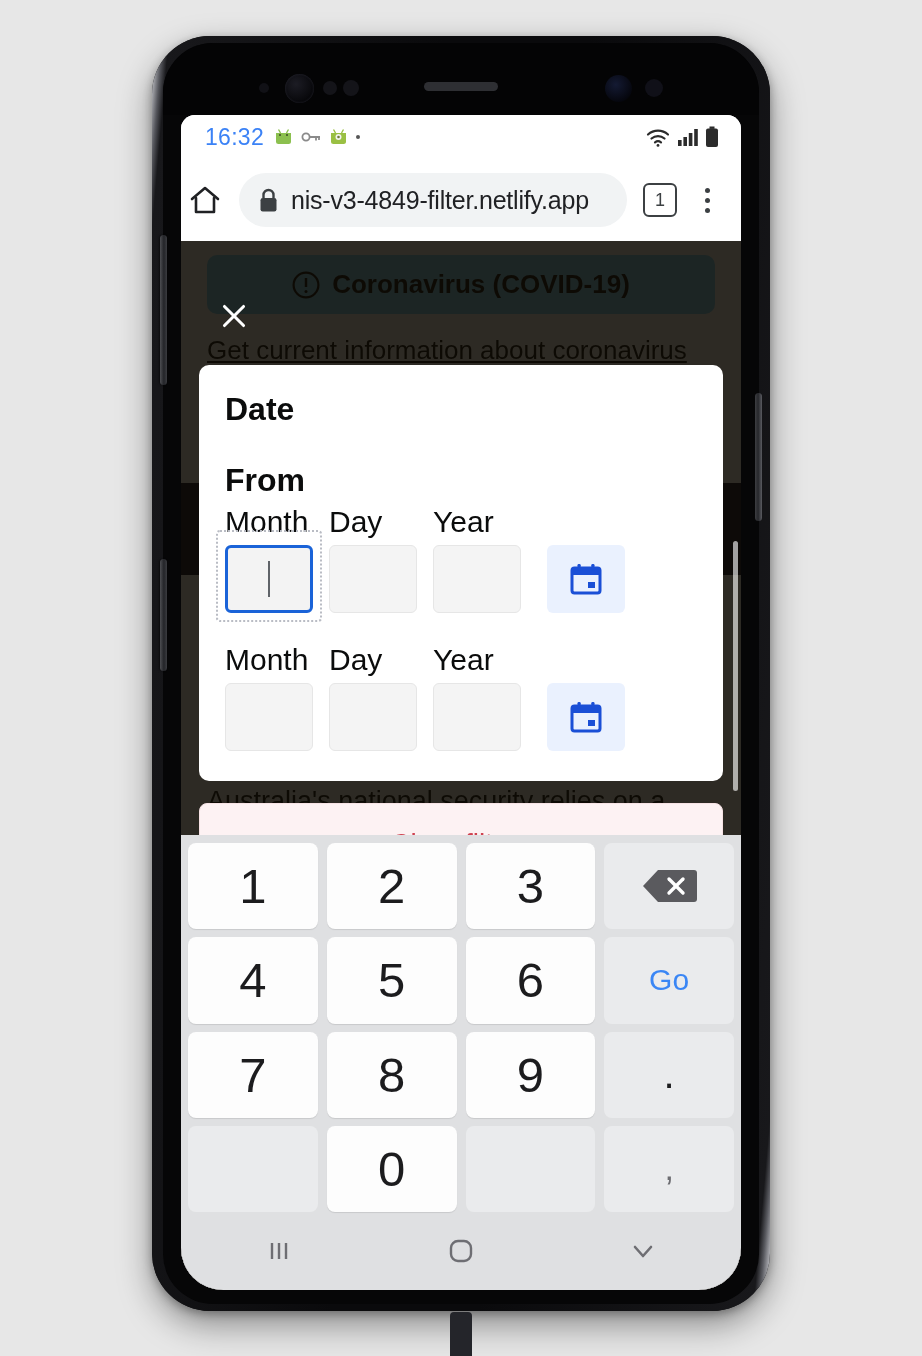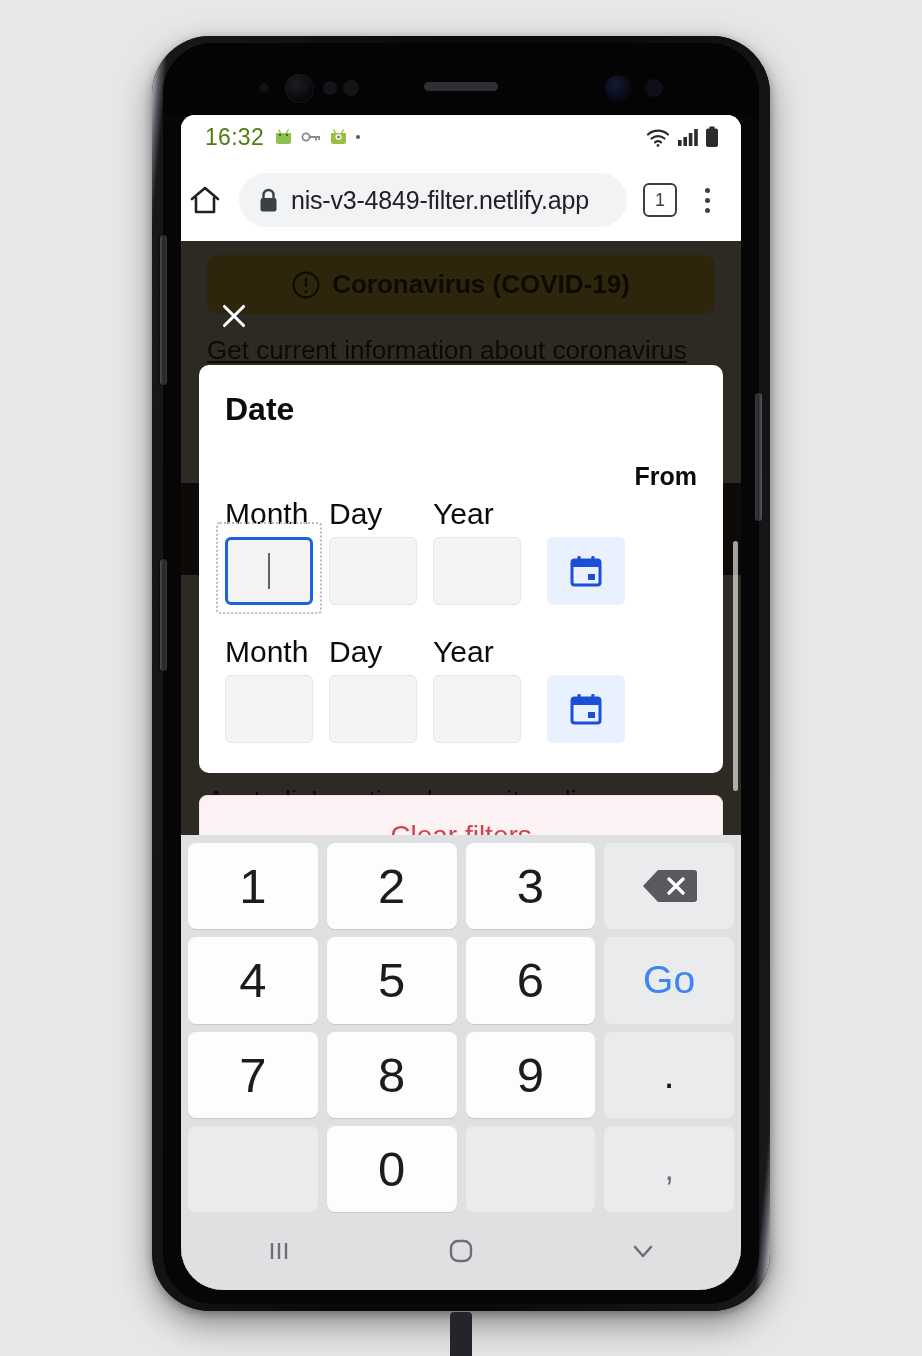--- a/index.html
+++ b/index.html
@@ -117,21 +117,21 @@
   .statusbar {
     height: 44px;
     background: #fff;
     display: flex;
     align-items: center;
     padding: 0 20px 0 24px;
     position: relative;
   }
   .clock {
     font-size: 23px;
-    color: #4d7c0f;
+    color: #3b82f6;
     letter-spacing: .3px;
   }
   .sb-icons-left {
     display: flex;
     align-items: center;
     gap: 9px;
     margin-left: 11px;
   }
   .sb-icons-right {
     position: absolute;
@@ -208,21 +208,21 @@
 
   
   .page {
     position: absolute;
     inset: 0;
     background: #fff;
     color: #000;
   }
   .covid-banner {
     margin: 14px 26px 0;
-    background: #fde047;
+    background: #7dd3fc;
     border-radius: 10px;
     padding: 14px 18px;
     display: flex;
     align-items: center;
     justify-content: center;
     gap: 12px;
   }
   .covid-title {
     font-size: 26px;
     font-weight: bold;
@@ -355,25 +355,24 @@
     padding: 26px 26px 30px;
     flex: 0 0 auto;
   }
   .card-title {
     font-size: 32px;
     font-weight: bold;
     color: #0b0c0c;
     margin-bottom: 34px;
   }
   .grp-label {
-    font-size: 25px;
+    font-size: 32px;
     font-weight: bold;
     color: #0b0c0c;
     margin-bottom: 6px;
-    text-align: right;
   }
   .date-row {
     display: flex;
     align-items: flex-end;
     gap: 16px;
   }
   .field {
     display: flex;
     flex-direction: column;
     width: 88px;
@@ -470,21 +469,21 @@
     color: #1c1c1e;
     font-weight: 300;
     box-shadow: 0 1px 1px rgba(0,0,0,.10);
   }
   .key.fn {
     background: #eaebed;
     box-shadow: none;
     font-size: 31px;
   }
   .key.blank { background: #eaebed; box-shadow: none; }
-  .key.go { color: #3a86f5; font-size: 39px; }
+  .key.go { color: #3a86f5; font-size: 30px; }
   .key.dot { font-size: 40px; color: #1c1c1e; }
   .key.comma { font-size: 34px; color: #6d6d72; }
 
   .backspace-ico {
     width: 56px; height: 38px;
   }
 
   .navbar {
     height: 78px;
     display: flex;

